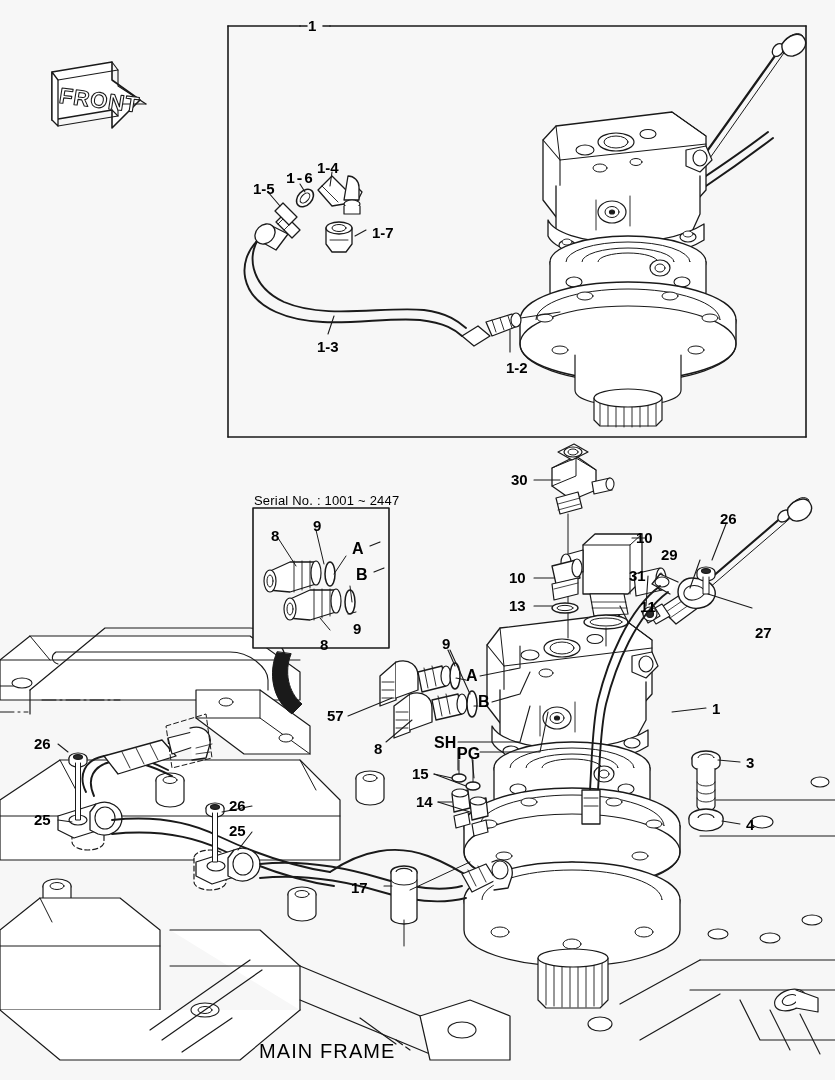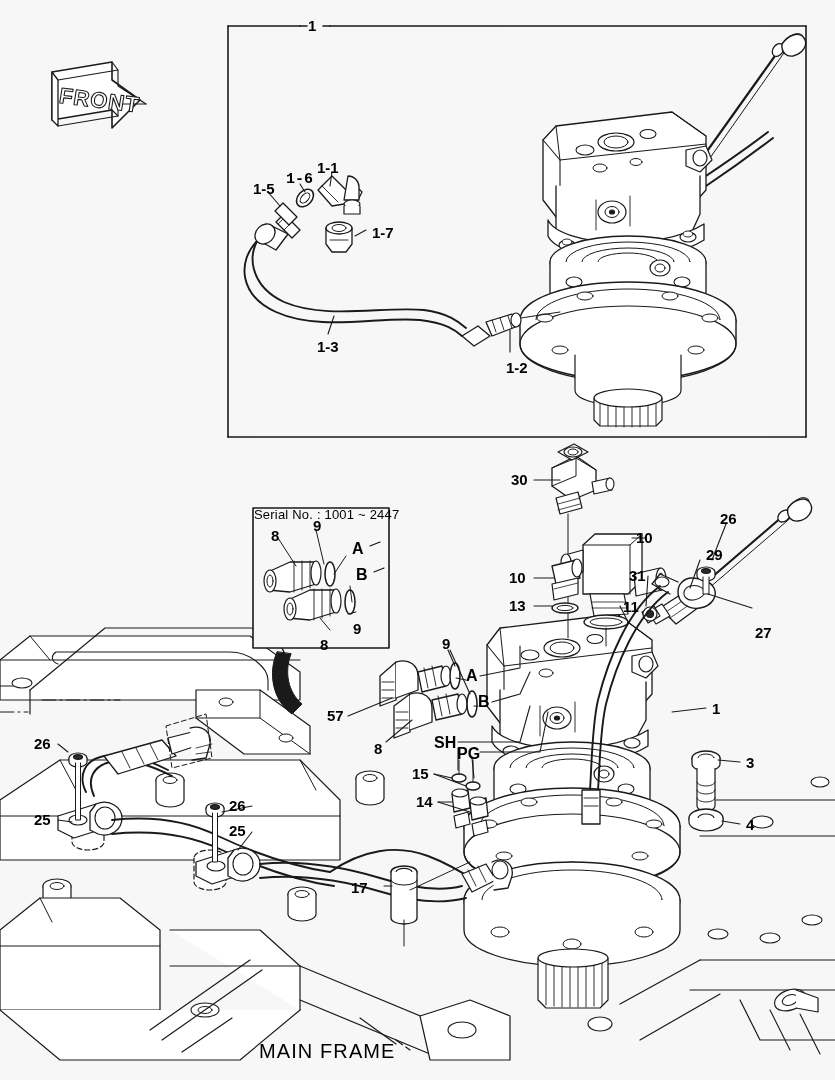--- a/index.html
+++ b/index.html
@@ -8,21 +8,21 @@
     font-family:"Liberation Sans",sans-serif;
     color:#000;
   }
   #root{position:absolute;inset:0;}
   svg.layer{position:absolute;left:0;top:0;width:835px;height:1080px;}
   .lbl{
     position:absolute;font-family:"Liberation Sans",sans-serif;
     font-size:15px;font-weight:700;color:#000;white-space:nowrap;
     line-height:1;letter-spacing:0px;
   }
-  .lbl.serial{font-size:13px;font-weight:400;letter-spacing:.2px;margin-top:14px;}
+  .lbl.serial{font-size:13px;font-weight:400;letter-spacing:.2px;}
   .lbl.frame{font-size:20px;font-weight:400;letter-spacing:1.1px;}
   .lbl.ab{font-size:16px;font-weight:700;}
 </style>
 </head>
 <body>
 
 <div id="root">
 
 <svg class="layer" viewBox="0 0 835 1080">
   <defs>
@@ -570,40 +570,40 @@
   </g>
 
   </g>
 </svg>
 
 <div>
 
   <div class="lbl" style="left:308px;top:18px;">1</div>
   <div class="lbl" style="left:253px;top:181px;">1-5</div>
   <div class="lbl" style="left:286px;top:172px;font-family:Liberation Mono, monospace;">1-6</div>
-  <div class="lbl" style="left:317px;top:160px;">1-1</div>
+  <div class="lbl" style="left:317px;top:160px;">1-4</div>
   <div class="lbl" style="left:372px;top:225px;">1-7</div>
   <div class="lbl" style="left:317px;top:339px;">1-3</div>
   <div class="lbl" style="left:506px;top:360px;">1-2</div>
 
   <div class="lbl serial" style="left:254px;top:494px;">Serial No. : 1001 ~ 2447</div>
   <div class="lbl" style="left:271px;top:528px;">8</div>
   <div class="lbl" style="left:313px;top:518px;">9</div>
   <div class="lbl ab" style="left:352px;top:541px;">A</div>
   <div class="lbl ab" style="left:356px;top:567px;">B</div>
   <div class="lbl" style="left:353px;top:621px;">9</div>
   <div class="lbl" style="left:320px;top:637px;">8</div>
 
   <div class="lbl" style="left:511px;top:472px;">30</div>
   <div class="lbl" style="left:636px;top:530px;">10</div>
   <div class="lbl" style="left:509px;top:570px;">10</div>
   <div class="lbl" style="left:509px;top:598px;">13</div>
-  <div class="lbl" style="left:623px;top:599px;">11</div>
+  <div class="lbl" style="left:640px;top:599px;">11</div>
   <div class="lbl" style="left:629px;top:568px;">31</div>
-  <div class="lbl" style="left:706px;top:547px;">29</div>
+  <div class="lbl" style="left:661px;top:547px;">29</div>
   <div class="lbl" style="left:720px;top:511px;">26</div>
   <div class="lbl" style="left:755px;top:613px;margin-top:12px;">27</div>
   <div class="lbl" style="left:712px;top:701px;">1</div>
   <div class="lbl" style="left:746px;top:755px;">3</div>
   <div class="lbl" style="left:746px;top:817px;">4</div>
   <div class="lbl" style="left:442px;top:636px;">9</div>
   <div class="lbl ab" style="left:466px;top:668px;">A</div>
   <div class="lbl ab" style="left:478px;top:694px;">B</div>
   <div class="lbl" style="left:327px;top:708px;">57</div>
   <div class="lbl" style="left:374px;top:741px;">8</div>

